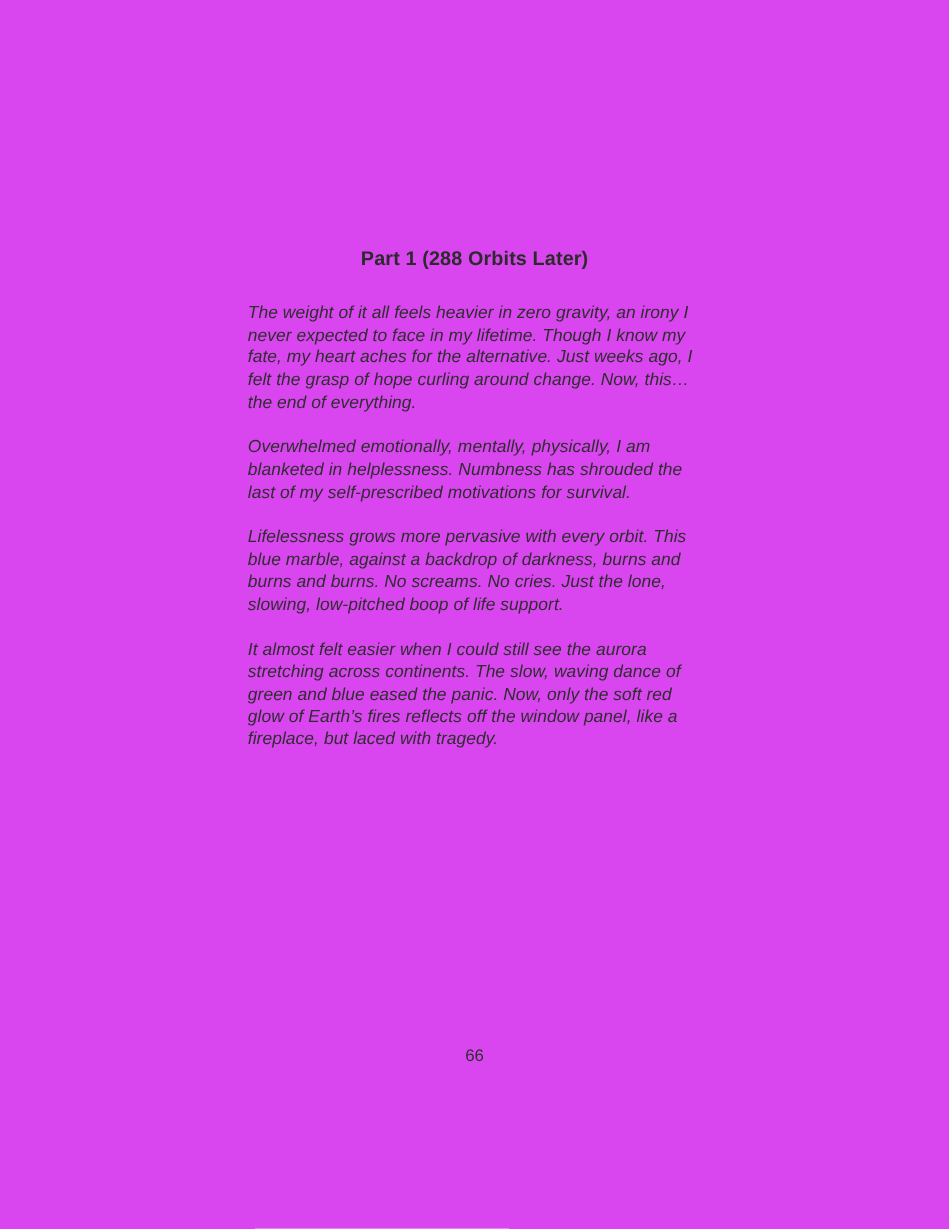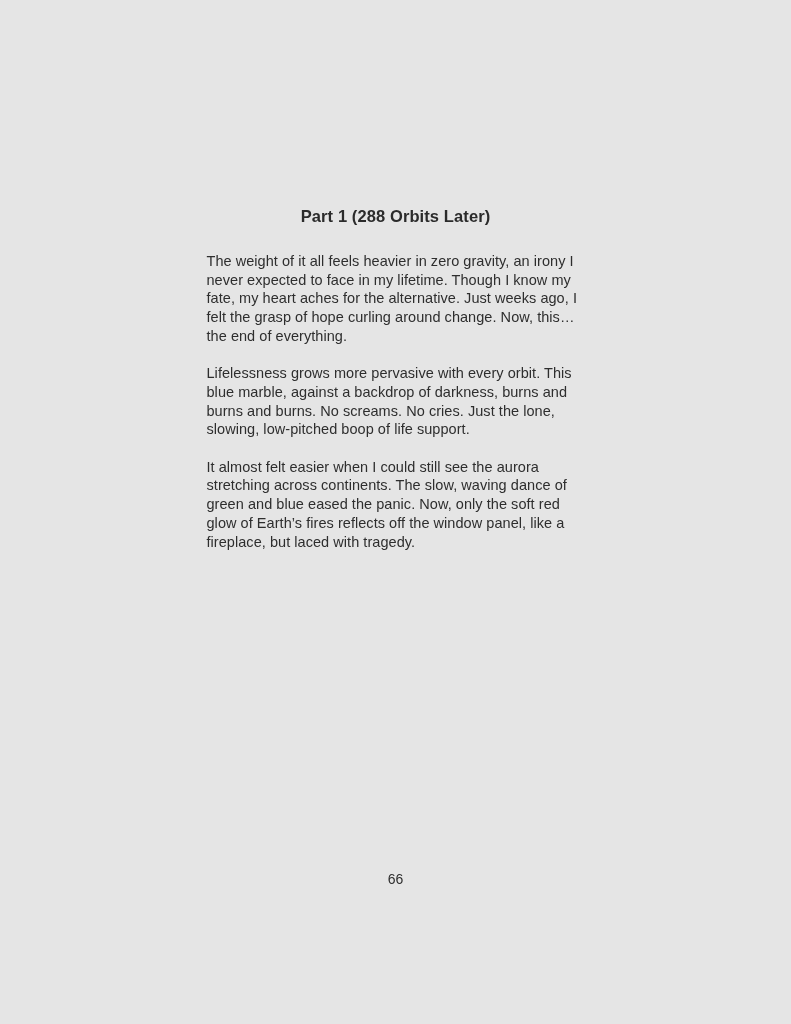--- a/index.html
+++ b/index.html
@@ -4,21 +4,21 @@
 <style>
   html, body {
     margin: 0;
     padding: 0;
     background: #ffffff;
   }
   .page {
     position: relative;
     width: 791px;
     height: 1024px;
-    background: #e5e5e5;
+    background: #d946ef;
     overflow: hidden;
     font-family: "Liberation Sans", "DejaVu Sans", sans-serif;
     color: #2e2e2e;
   }
   .content {
     width: 378px;
     margin: 0 auto;
     padding-top: 204px;
   }
   .chapter-title {
@@ -32,20 +32,21 @@
   }
   .body-text p {
     font-size: 14.5px;
     font-weight: 400;
     line-height: 18.7px;
     margin: 0 0 18.7px 0;
     white-space: pre-line;
     text-align: left;
     color: #2e2e2e;
     letter-spacing: 0.05px;
+    font-style: italic;
   }
   .page-number {
     position: absolute;
     top: 870px;
     left: 0;
     width: 100%;
     text-align: center;
     font-size: 14px;
     line-height: 18px;
     color: #2e2e2e;
@@ -57,20 +58,23 @@
 <div class="page">
   <div class="content">
     <h1 class="chapter-title">Part 1 (288 Orbits Later)</h1>
 
     <div class="body-text">
       <p>The weight of it all feels heavier in zero gravity, an irony I
 never expected to face in my lifetime. Though I know my
 fate, my heart aches for the alternative. Just weeks ago, I
 felt the grasp of hope curling around change. Now, this…
 the end of everything.</p>
+      <p>Overwhelmed emotionally, mentally, physically, I am
+blanketed in helplessness. Numbness has shrouded the
+last of my self-prescribed motivations for survival.</p>
       <p>Lifelessness grows more pervasive with every orbit. This
 blue marble, against a backdrop of darkness, burns and
 burns and burns. No screams. No cries. Just the lone,
 slowing, low-pitched boop of life support.</p>
       <p>It almost felt easier when I could still see the aurora
 stretching across continents. The slow, waving dance of
 green and blue eased the panic. Now, only the soft red
 glow of Earth’s fires reflects off the window panel, like a
 fireplace, but laced with tragedy.</p>
     </div>

